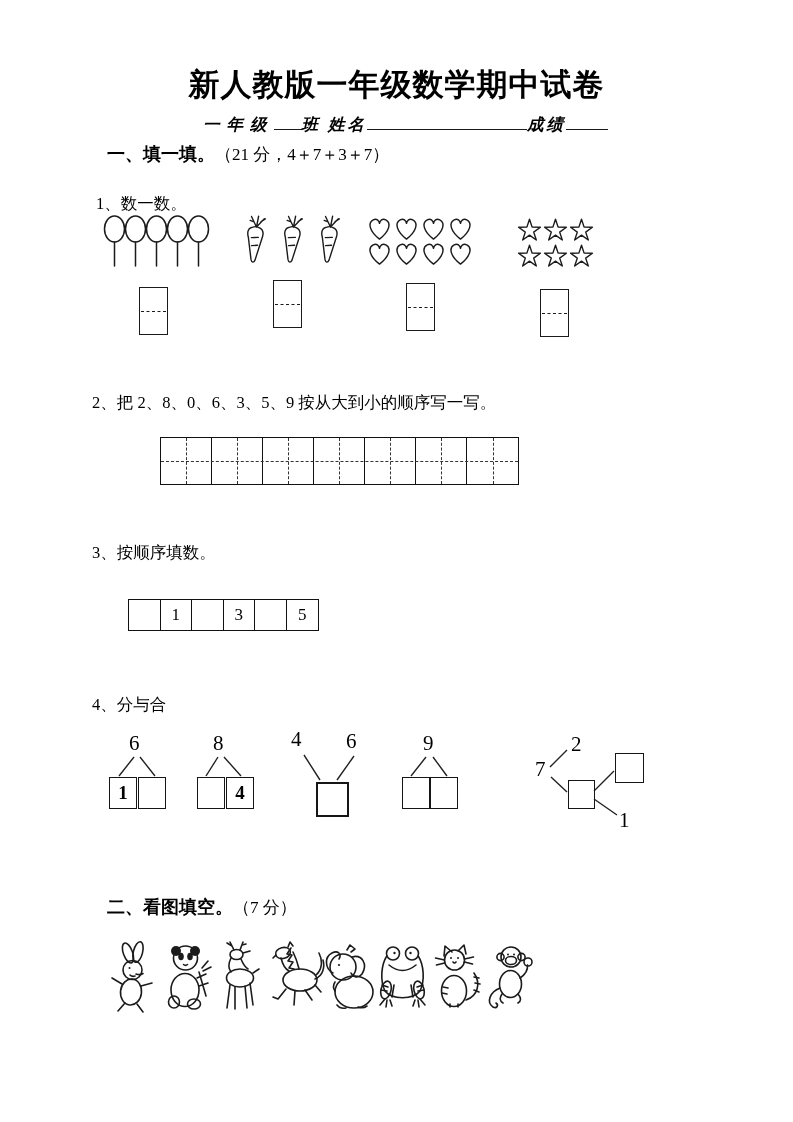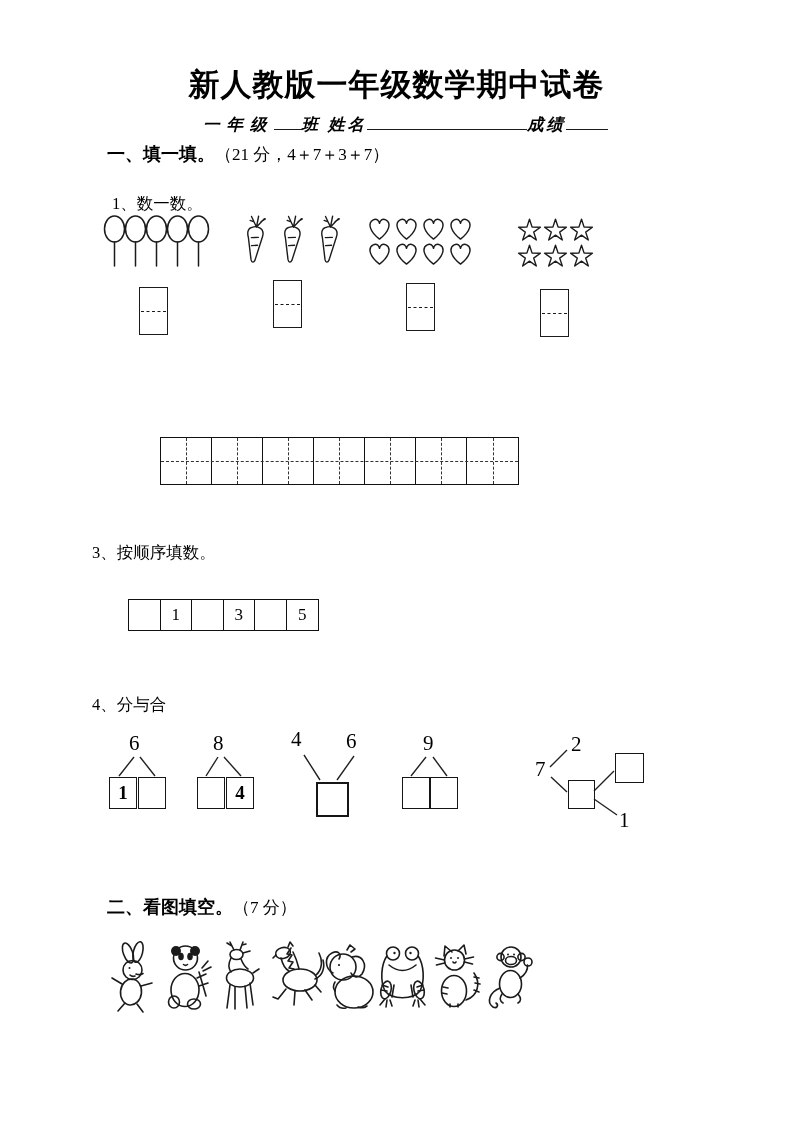--- a/index.html
+++ b/index.html
@@ -61,21 +61,21 @@
   <div class="abs title">新人教版一年级数学期中试卷</div>
 
   <div class="abs info-line">
     <span class="kai ksp">一年级</span><span class="blank" style="width:28px"></span><span class="kai">班</span><span class="gap"></span><span class="kai ksp2">姓名</span><span class="blank" style="width:160px"></span><span class="kai ksp2">成绩</span><span class="blank" style="width:42px"></span>
   </div>
 
   <div class="abs shead" style="left:92px;top:142px">
     <span class="shead-b">一、填一填。</span><span class="shead-n">（21 分，4＋7＋3＋7）</span>
   </div>
 
-  <div class="abs qlabel" style="left:112px;top:193px">1、数一数。</div>
+  <div class="abs qlabel" style="left:96px;top:193px">1、数一数。</div>
   <div class="abs g-balloon" style="left:103px;top:215px">
       <span class="shp"><svg width="23" height="54" viewBox="0 0 23 54">
           <g stroke="#1b1b1b" fill="none" stroke-linecap="round" stroke-linejoin="round" stroke-width="1.5">
             <ellipse cx="11.5" cy="14" rx="10" ry="13"></ellipse>
             <path d="M11.5,27 L11.5,51"></path>
           </g>
         </svg></span>
       <span class="shp"><svg width="23" height="54" viewBox="0 0 23 54">
           <g stroke="#1b1b1b" fill="none" stroke-linecap="round" stroke-linejoin="round" stroke-width="1.5">
             <ellipse cx="11.5" cy="14" rx="10" ry="13"></ellipse>
@@ -168,20 +168,21 @@
         </svg></span>
       <span class="shp"><svg width="25" height="24" viewBox="0 0 25 24">
           <polygon points="12.5,1.2 15.1,9.1 23.4,9.2 16.7,14.1 19.3,22 12.5,17.1 5.7,22 8.3,14.1 1.6,9.2 9.9,9.1" stroke="#1b1b1b" fill="none" stroke-linecap="round" stroke-linejoin="round" stroke-width="1.4"></polygon>
         </svg></span>
     </div>
   <div class="ansbox" style="left:139px;top:287px"></div>
   <div class="ansbox" style="left:273px;top:280px"></div>
   <div class="ansbox" style="left:406px;top:283px"></div>
   <div class="ansbox" style="left:540px;top:289px"></div>
 
+  <div class="abs qlabel" style="left:92px;top:392px">2、把 2、8、0、6、3、5、9 按从大到小的顺序写一写。</div>
   <div class="q2-grid" style="left:160px;top:437px">
     <div class="q2-cells">
         <div class="q2cell"></div>
         <div class="q2cell"></div>
         <div class="q2cell"></div>
         <div class="q2cell"></div>
         <div class="q2cell"></div>
         <div class="q2cell"></div>
         <div class="q2cell"></div>
       </div>

